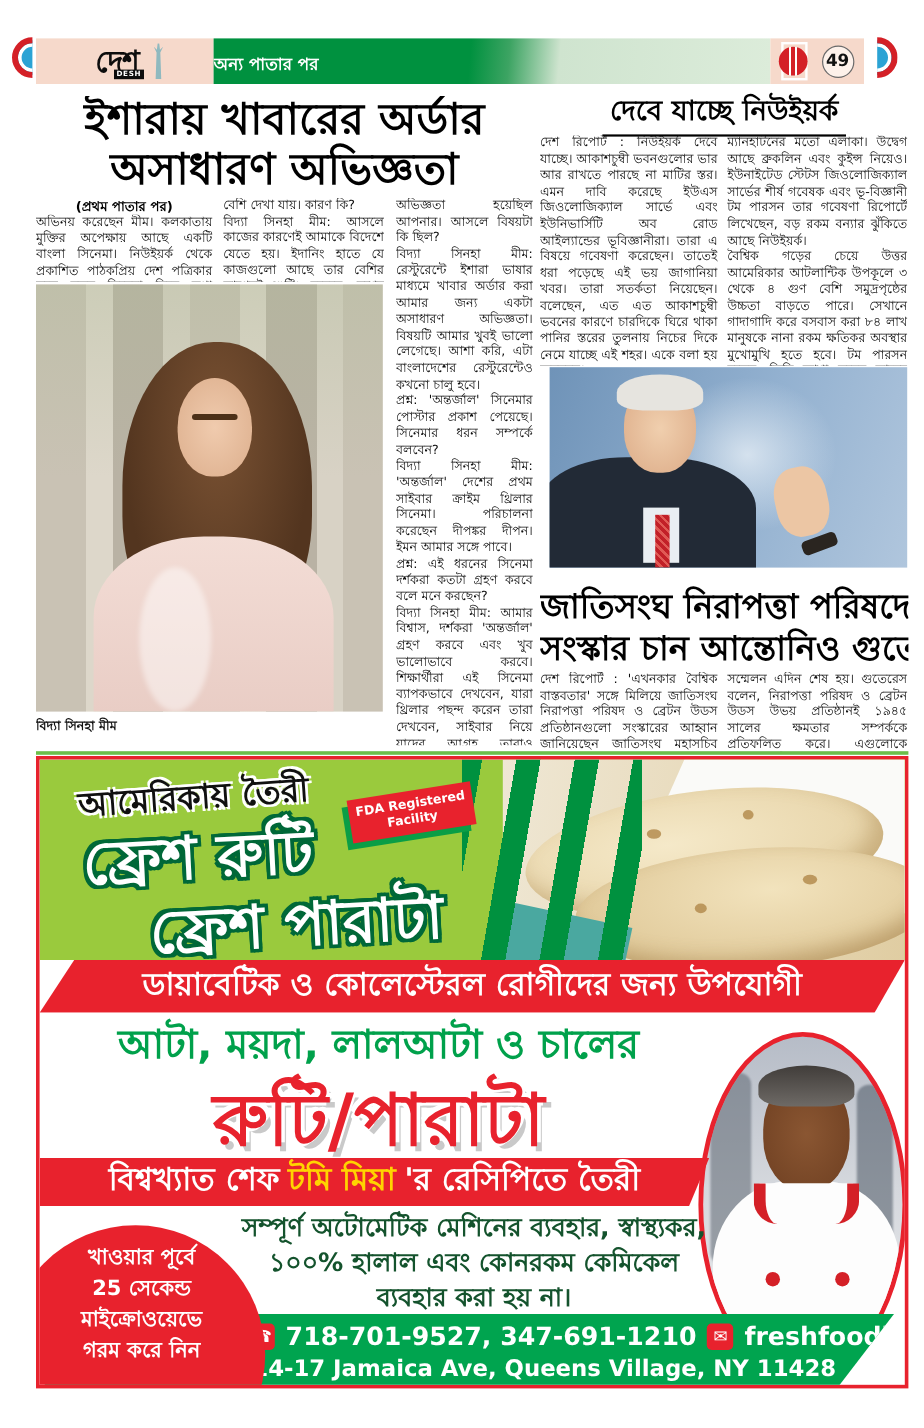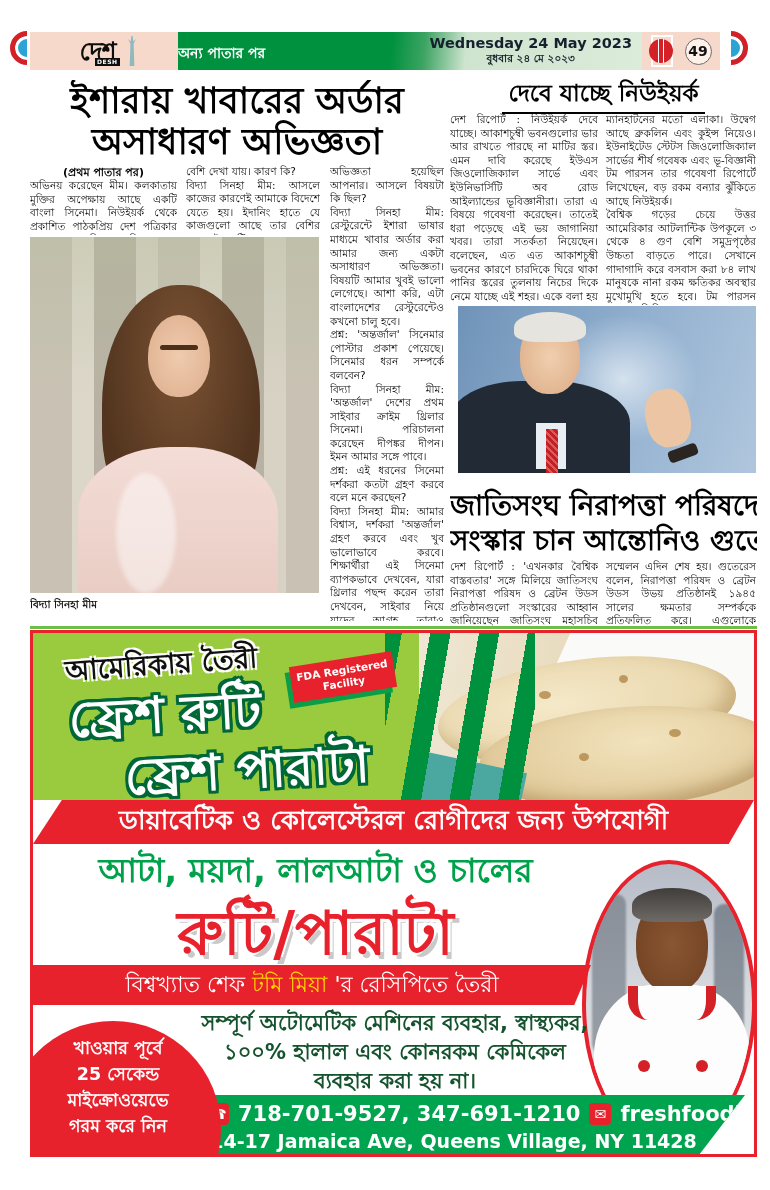--- a/index.html
+++ b/index.html
@@ -96,21 +96,21 @@
          box-shadow:-5px 5px 0 #0a9e46; white-space:pre-line; }
   .ad-strip1 { position:absolute; left:0; top:167px; width:721px; height:44px; background:#e8222d;
                clip-path:polygon(4% 0,100% 0,96.5% 100%,0 100%);
                display:flex; align-items:center; justify-content:center; color:#fff; font-size:26px; font-weight:bold; white-space:nowrap; overflow:hidden; }
   .ad-ing { position:absolute; left:0; top:212px; width:565px; text-align:center; font-size:33px; font-weight:bold; color:#00a14b; white-space:nowrap; overflow:hidden;
             text-shadow:-1px -1px 0 #fff,1px 1px 0 #fff; }
   .ad-big { position:absolute; left:0; top:254px; width:565px; text-align:center; font-size:60px; font-weight:bold; color:#e8222d; white-space:nowrap; overflow:hidden;
             text-shadow:-3px -3px 0 #fff,3px -3px 0 #fff,-3px 3px 0 #fff,4px 4px 0 #c9c9c9; }
   .ad-strip2 { position:absolute; left:0; top:332px; width:558px; height:40px; background:#e8222d;
                clip-path:polygon(0 0,100% 0,97% 100%,0 100%);
-               display:flex; align-items:center; justify-content:center; gap:7px; color:#fff; font-size:22px; font-weight:normal; white-space:nowrap; overflow:hidden; }
+               display:flex; align-items:center; justify-content:center; gap:7px; color:#fff; font-size:26px; font-weight:bold; white-space:nowrap; overflow:hidden; }
   .ad-strip2 .chef-name { color:#ffd400; }
   .ad-desc { position:absolute; left:148px; top:376px; width:428px; text-align:center; font-size:21px; line-height:29px; font-weight:bold; color:#14532d; white-space:pre-line; overflow:hidden; height:88px; }
   .chef-oval { position:absolute; left:549px; top:227px; width:174px; height:288px; border-radius:50%; border:4px solid #e8222d;
                background:linear-gradient(180deg,#b6bcc7,#d5d8dd 45%,#edeef0); overflow:hidden; }
   .chef-oval .bg1 { position:absolute; left:6px; top:30px; width:34px; height:160px; background:#5d6672; opacity:.55; border-radius:10px; filter:blur(1px); }
   .chef-oval .bg2 { position:absolute; right:8px; top:40px; width:30px; height:150px; background:#3e4a58; opacity:.5; border-radius:10px; filter:blur(1px); }
   .chef-oval .head { position:absolute; left:50px; top:34px; width:72px; height:94px; background:radial-gradient(#8a5632,#6e3f21); border-radius:46%; }
   .chef-oval .hairc { position:absolute; left:46px; top:24px; width:80px; height:34px; background:linear-gradient(#413d3a,#6e6a66); border-radius:50% 50% 30% 30%; }
   .chef-oval .coat { position:absolute; left:8px; top:120px; width:156px; height:170px; background:#fdfdfd; border-radius:42% 42% 0 0; }
   .chef-oval .collar { position:absolute; left:42px; top:122px; width:88px; height:34px; background:#fdfdfd;
@@ -135,24 +135,20 @@
       </div>
     <div class="hdr-box lft">
       <div class="logo">
         <span>দেশ</span>
         <span class="logo-sub">DESH</span>
       </div>
       <div class="statue"></div>
     </div>
     <div class="hdr-banner">
       <div class="banner-txt">অন্য পাতার পর</div>
-      <div class="hdr-date">
-        <div class="date-en">Wednesday 24 May 2023</div>
-        <div class="date-bn">বুধবার ২৪ মে ২০২৩</div>
-      </div>
     </div>
     <div class="hdr-box rgt">
       <div class="flag-frame">
           <div class="flag-ball"></div>
         </div>
       <div class="pageno">49</div>
     </div>
     <div class="arc-clip right">
         <div class="arc"></div>
       </div>

